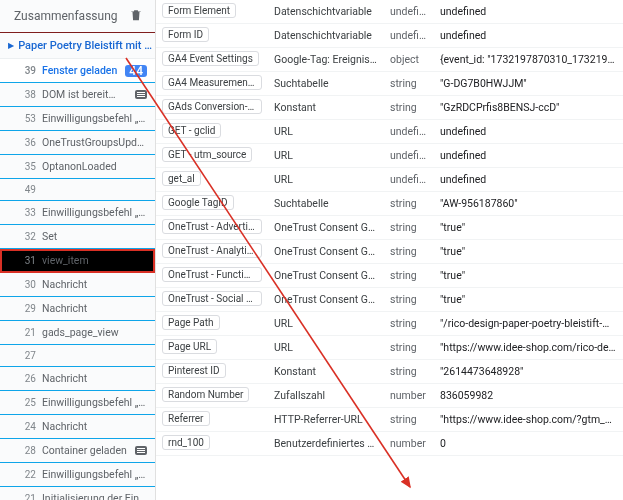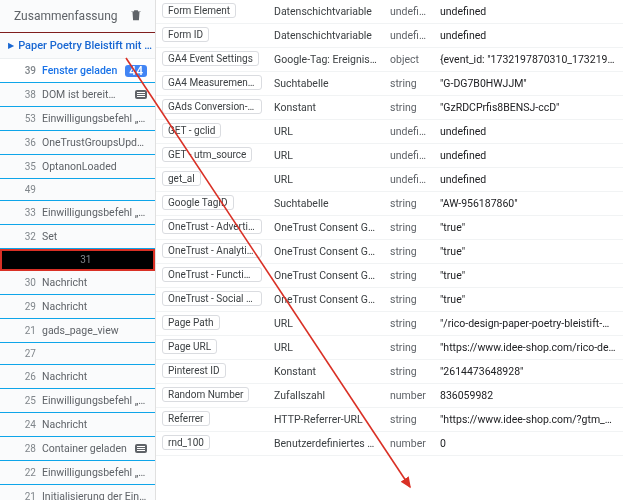--- a/index.html
+++ b/index.html
@@ -205,20 +205,21 @@
         <div class="event-row">
           <span class="num">33</span>
           <span class="name">Einwilligungsbefehl „upd…</span>
         </div>
         <div class="event-row">
           <span class="num">32</span>
           <span class="name">Set</span>
         </div>
         <div class="event-row highlight">
           <span class="num">31</span>
+          <span class="name">view_item</span>
         </div>
         <div class="event-row">
           <span class="num">30</span>
           <span class="name">Nachricht</span>
         </div>
         <div class="event-row">
           <span class="num">29</span>
           <span class="name">Nachricht</span>
         </div>
         <div class="event-row">

